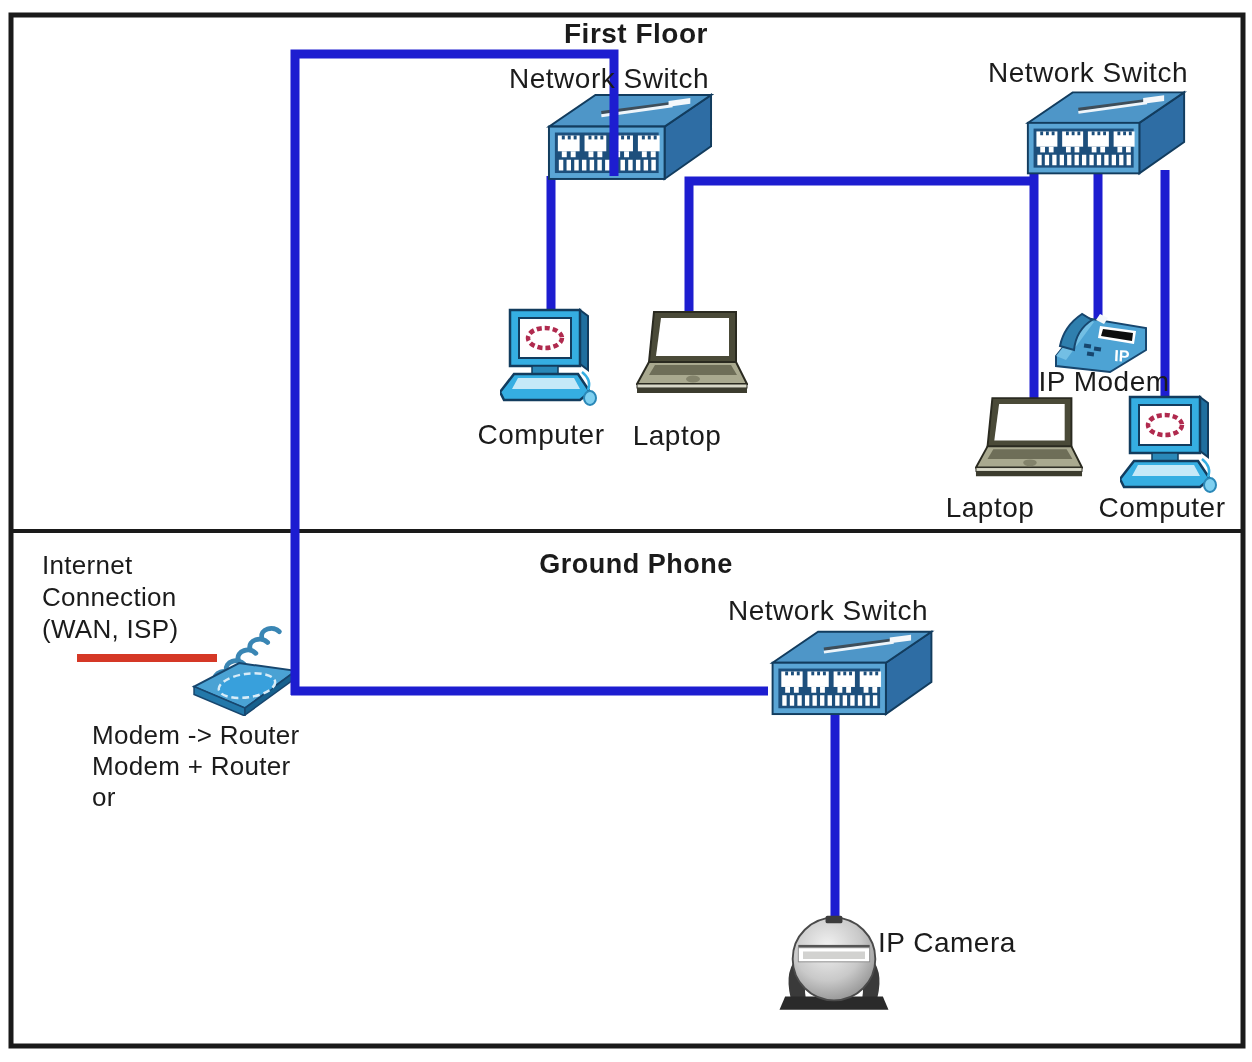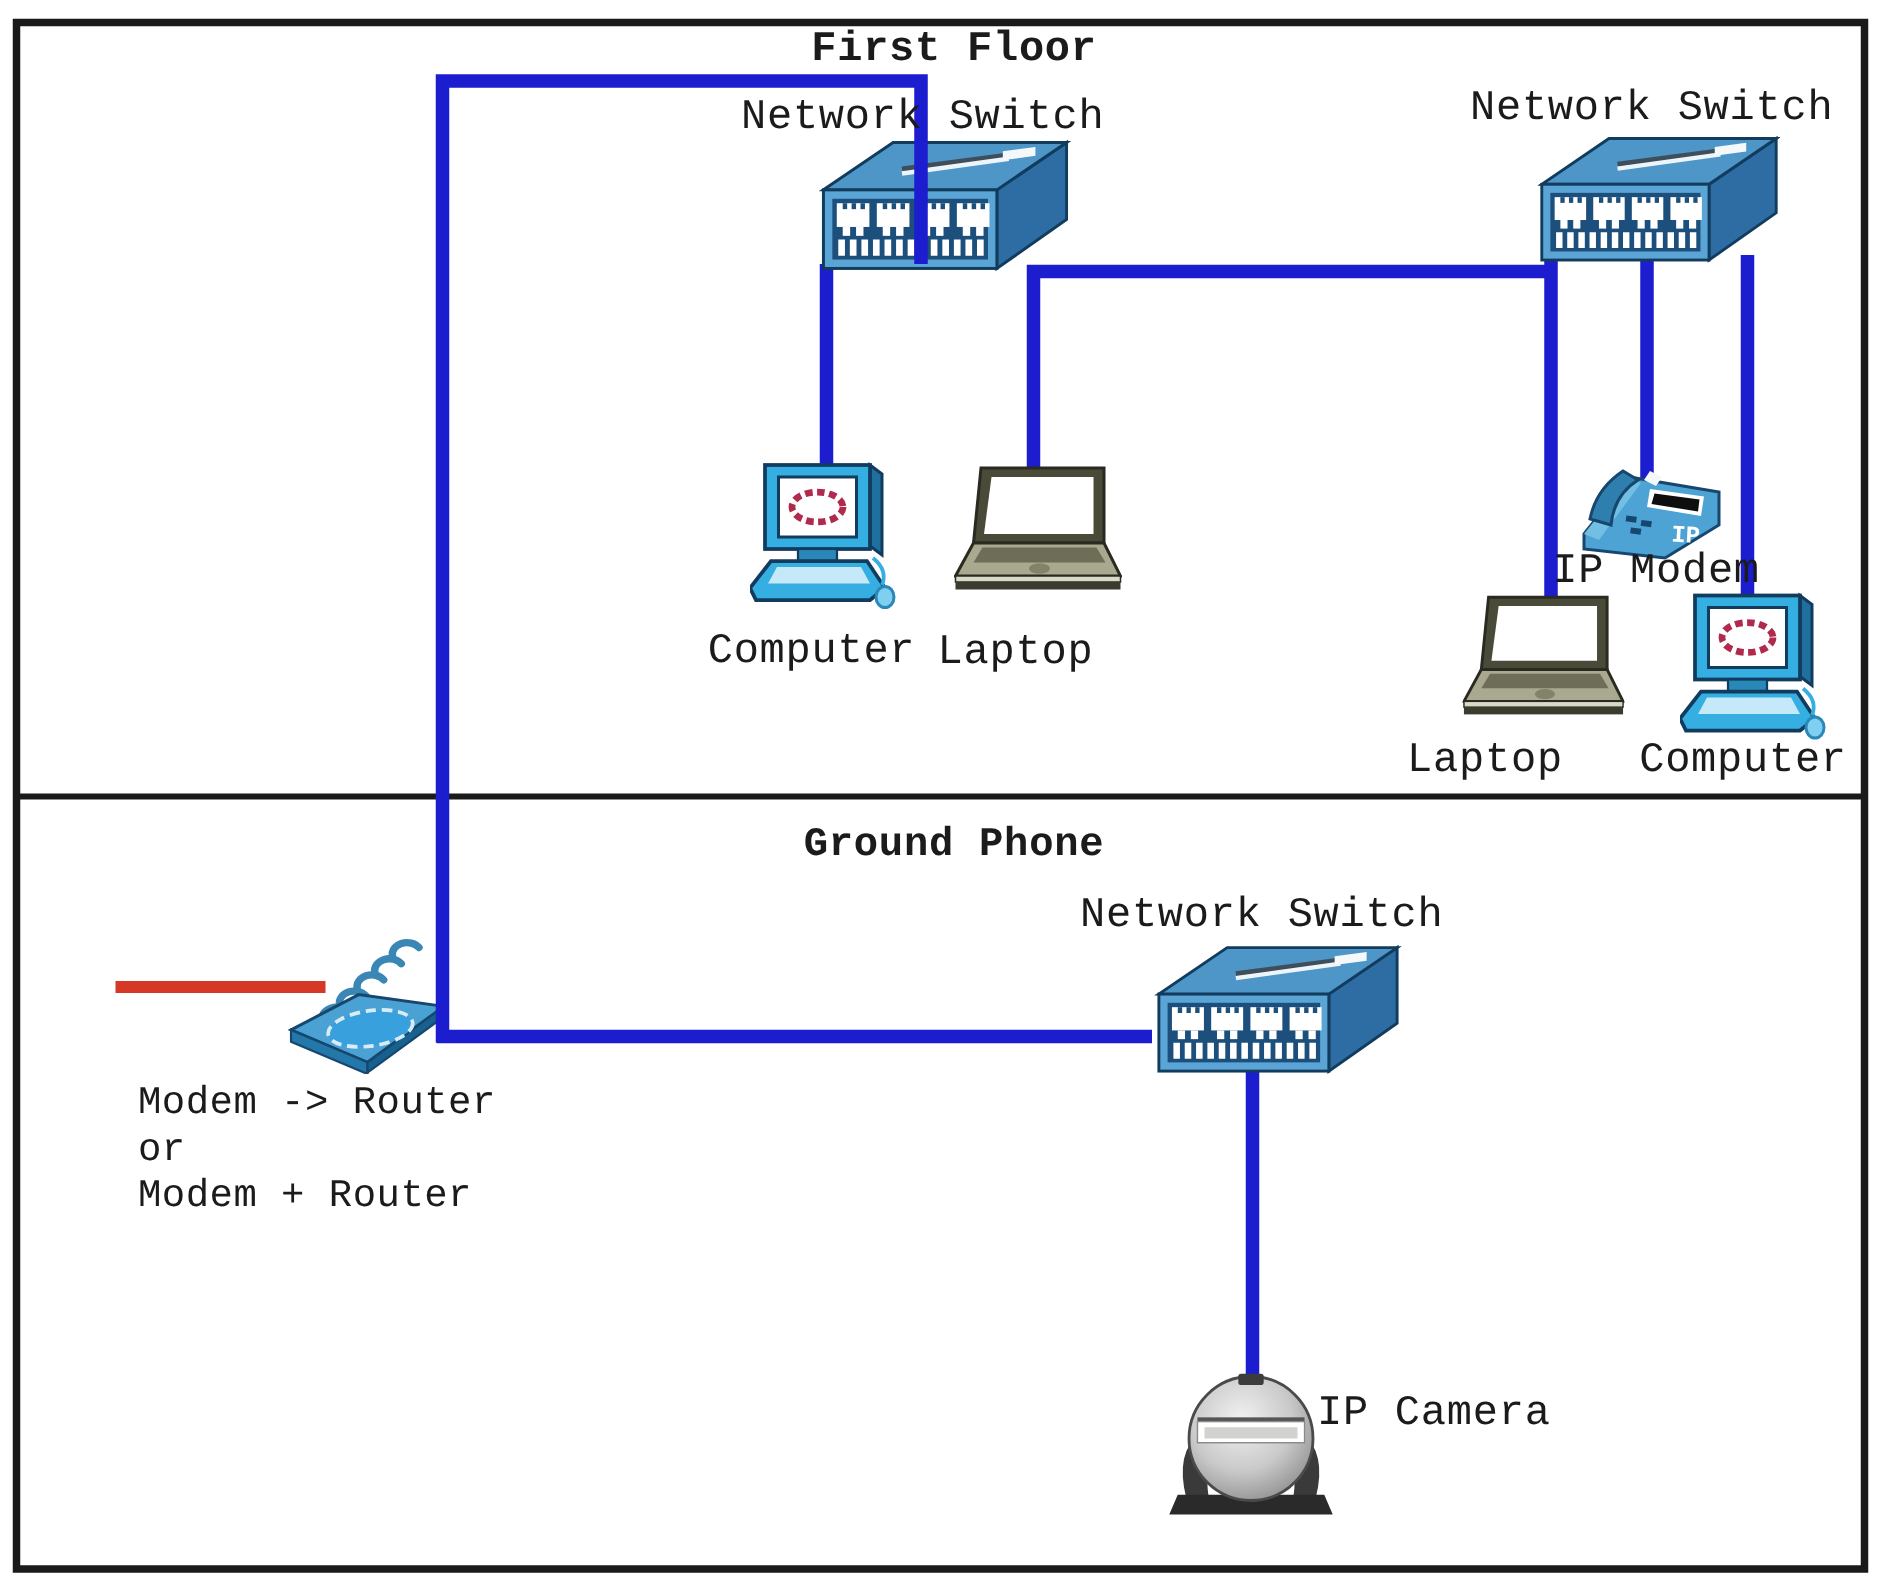--- a/index.html
+++ b/index.html
@@ -1,18 +1,18 @@
 <!DOCTYPE html>
 <html><head>
 <meta charset="utf-8">
 <style>
   html,body{margin:0;padding:0;background:#ffffff;}
   .stage{
     position:relative;width:1252px;height:1062px;background:#ffffff;
-    font-family:Liberation Mono, monospace;color:#1b1b1b;overflow:hidden;
+    font-family:Liberation Sans, sans-serif;color:#1b1b1b;overflow:hidden;
   }
   .stage svg{position:absolute;left:0;top:0;}
   .lbl{position:absolute;white-space:nowrap;font-size:28px;letter-spacing:.5px;color:#1b1b1b;}
   .lbl.center{text-align:center;}
   .title{font-weight:bold;font-size:28px;letter-spacing:.5px;}
   .small-title{font-weight:bold;font-size:27px;}
   .block{position:absolute;font-size:26px;letter-spacing:.3px;}
   .block div{height:32px;}
   .modem-block div{height:31px;text-align:left;}
 </style>
@@ -182,25 +182,30 @@
   <div class="lbl center" style="left:607px;top:420px;width:140px;">Laptop</div>
 
   <div class="lbl center" style="left:1032px;top:366px;width:144px;">IP Modem</div>
 
   <div class="lbl center" style="left:920px;top:492px;width:140px;">Laptop</div>
 
   <div class="lbl center" style="left:1082px;top:492px;width:160px;">Computer</div>
 
   <div class="lbl small-title center" style="left:486px;top:549px;width:300px;">Ground Phone</div>
 
+  <div class="block" style="left:42px;top:550px;">
+    <div>Internet</div>
+    <div>Connection</div>
+    <div>(WAN, ISP)</div>
+  </div>
 
   <div class="block modem-block" style="left:92px;top:720px;width:300px;">
     <div>Modem -&gt; Router</div>
+    <div>Modem + Router</div>
     <div>or</div>
-    <div>Modem + Router</div>
   </div>
 
 
   <div class="lbl center" style="left:720px;top:595px;width:216px;">Network Switch</div>
 
   <div class="lbl" style="left:878px;top:927px;">IP Camera</div>
 
 </div>
 
 </body></html>

